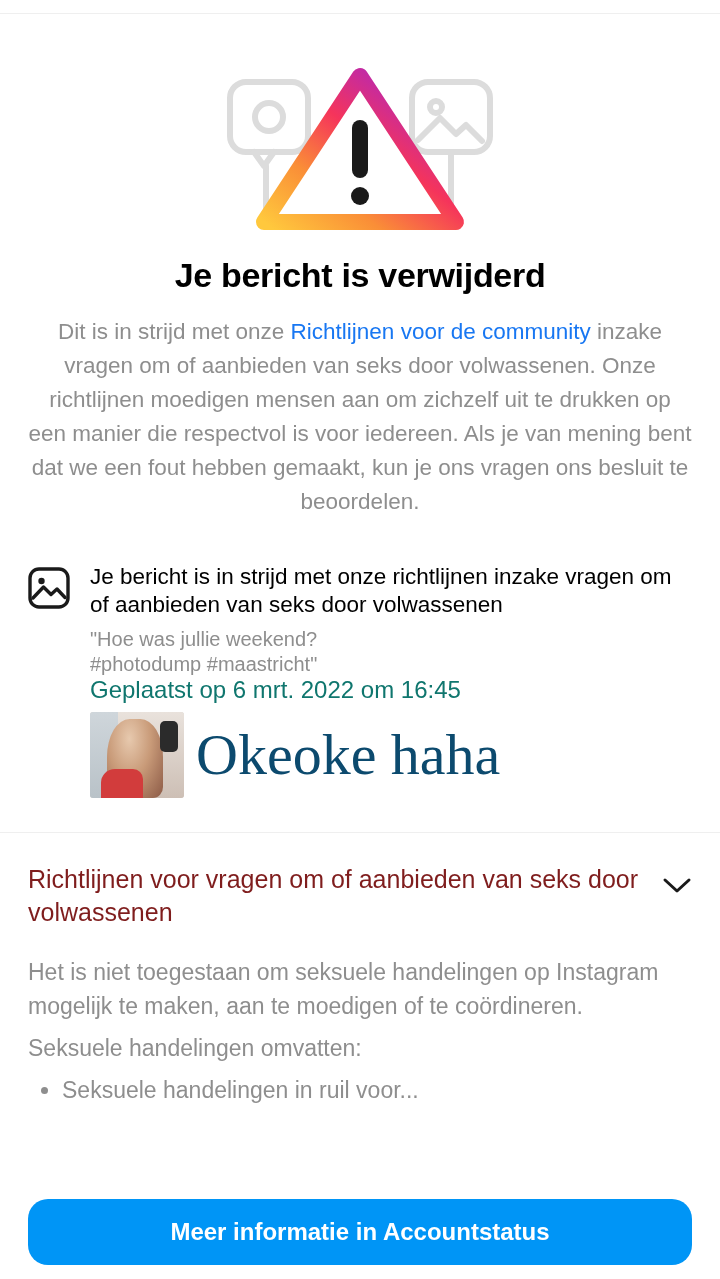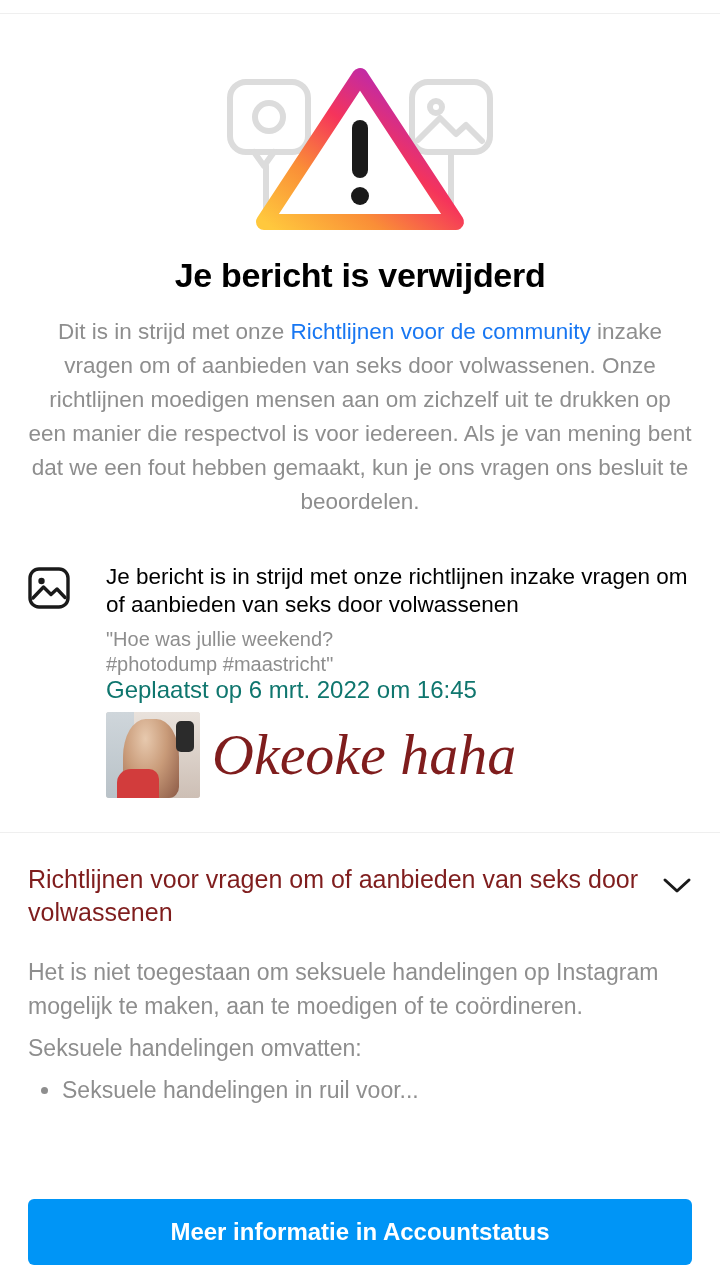--- a/index.html
+++ b/index.html
@@ -58,21 +58,21 @@
   }
   .desc a {
     color: #1877f2;
     text-decoration: none;
   }
 
   
   .violation {
     margin: 44px 28px 0 28px;
     display: flex;
-    gap: 36px;
+    gap: 20px;
     align-items: flex-start;
   }
   .violation .vicon {
     flex: 0 0 auto;
     margin-top: 4px;
   }
   .violation .vbody { flex: 1 1 auto; }
   .vtitle {
     font-size: 22.5px;
     line-height: 28px;
@@ -122,24 +122,23 @@
     position: absolute; left: 12%; bottom: 0; width: 44%; height: 34%;
     background: #d23c3c;
     border-radius: 14px 10px 0 0;
   }
   .thumb .phone {
     position: absolute; right: 6%; top: 10%; width: 20%; height: 36%;
     background: #2b2b2b; border-radius: 5px;
   }
   .vmedia .caption {
     font-family: "Liberation Serif", serif;
-    font-style: italic;
     font-size: 58px;
     line-height: 62px;
-    color: #7f1d1d;
+    color: #0c4a6e;
     white-space: nowrap;
   }
 
   
   .divider {
     margin-top: 34px;
     height: 1px;
     background: #efefef;
   }
 
@@ -183,21 +182,21 @@
     padding: 0 28px 14px 28px;
     background: linear-gradient(180deg, rgba(255,255,255,0) 0%, #ffffff 26%);
     padding-top: 30px;
   }
   .cta {
     display: block;
     width: 100%;
     background: #0095f6;
     color: #ffffff;
     border: none;
-    border-radius: 6px;
+    border-radius: 20px;
     font-size: 24px;
     font-weight: 700;
     font-family: "Liberation Sans", sans-serif;
     height: 66px;
     cursor: pointer;
   }
 </style>
 </head>
 <body>
 

